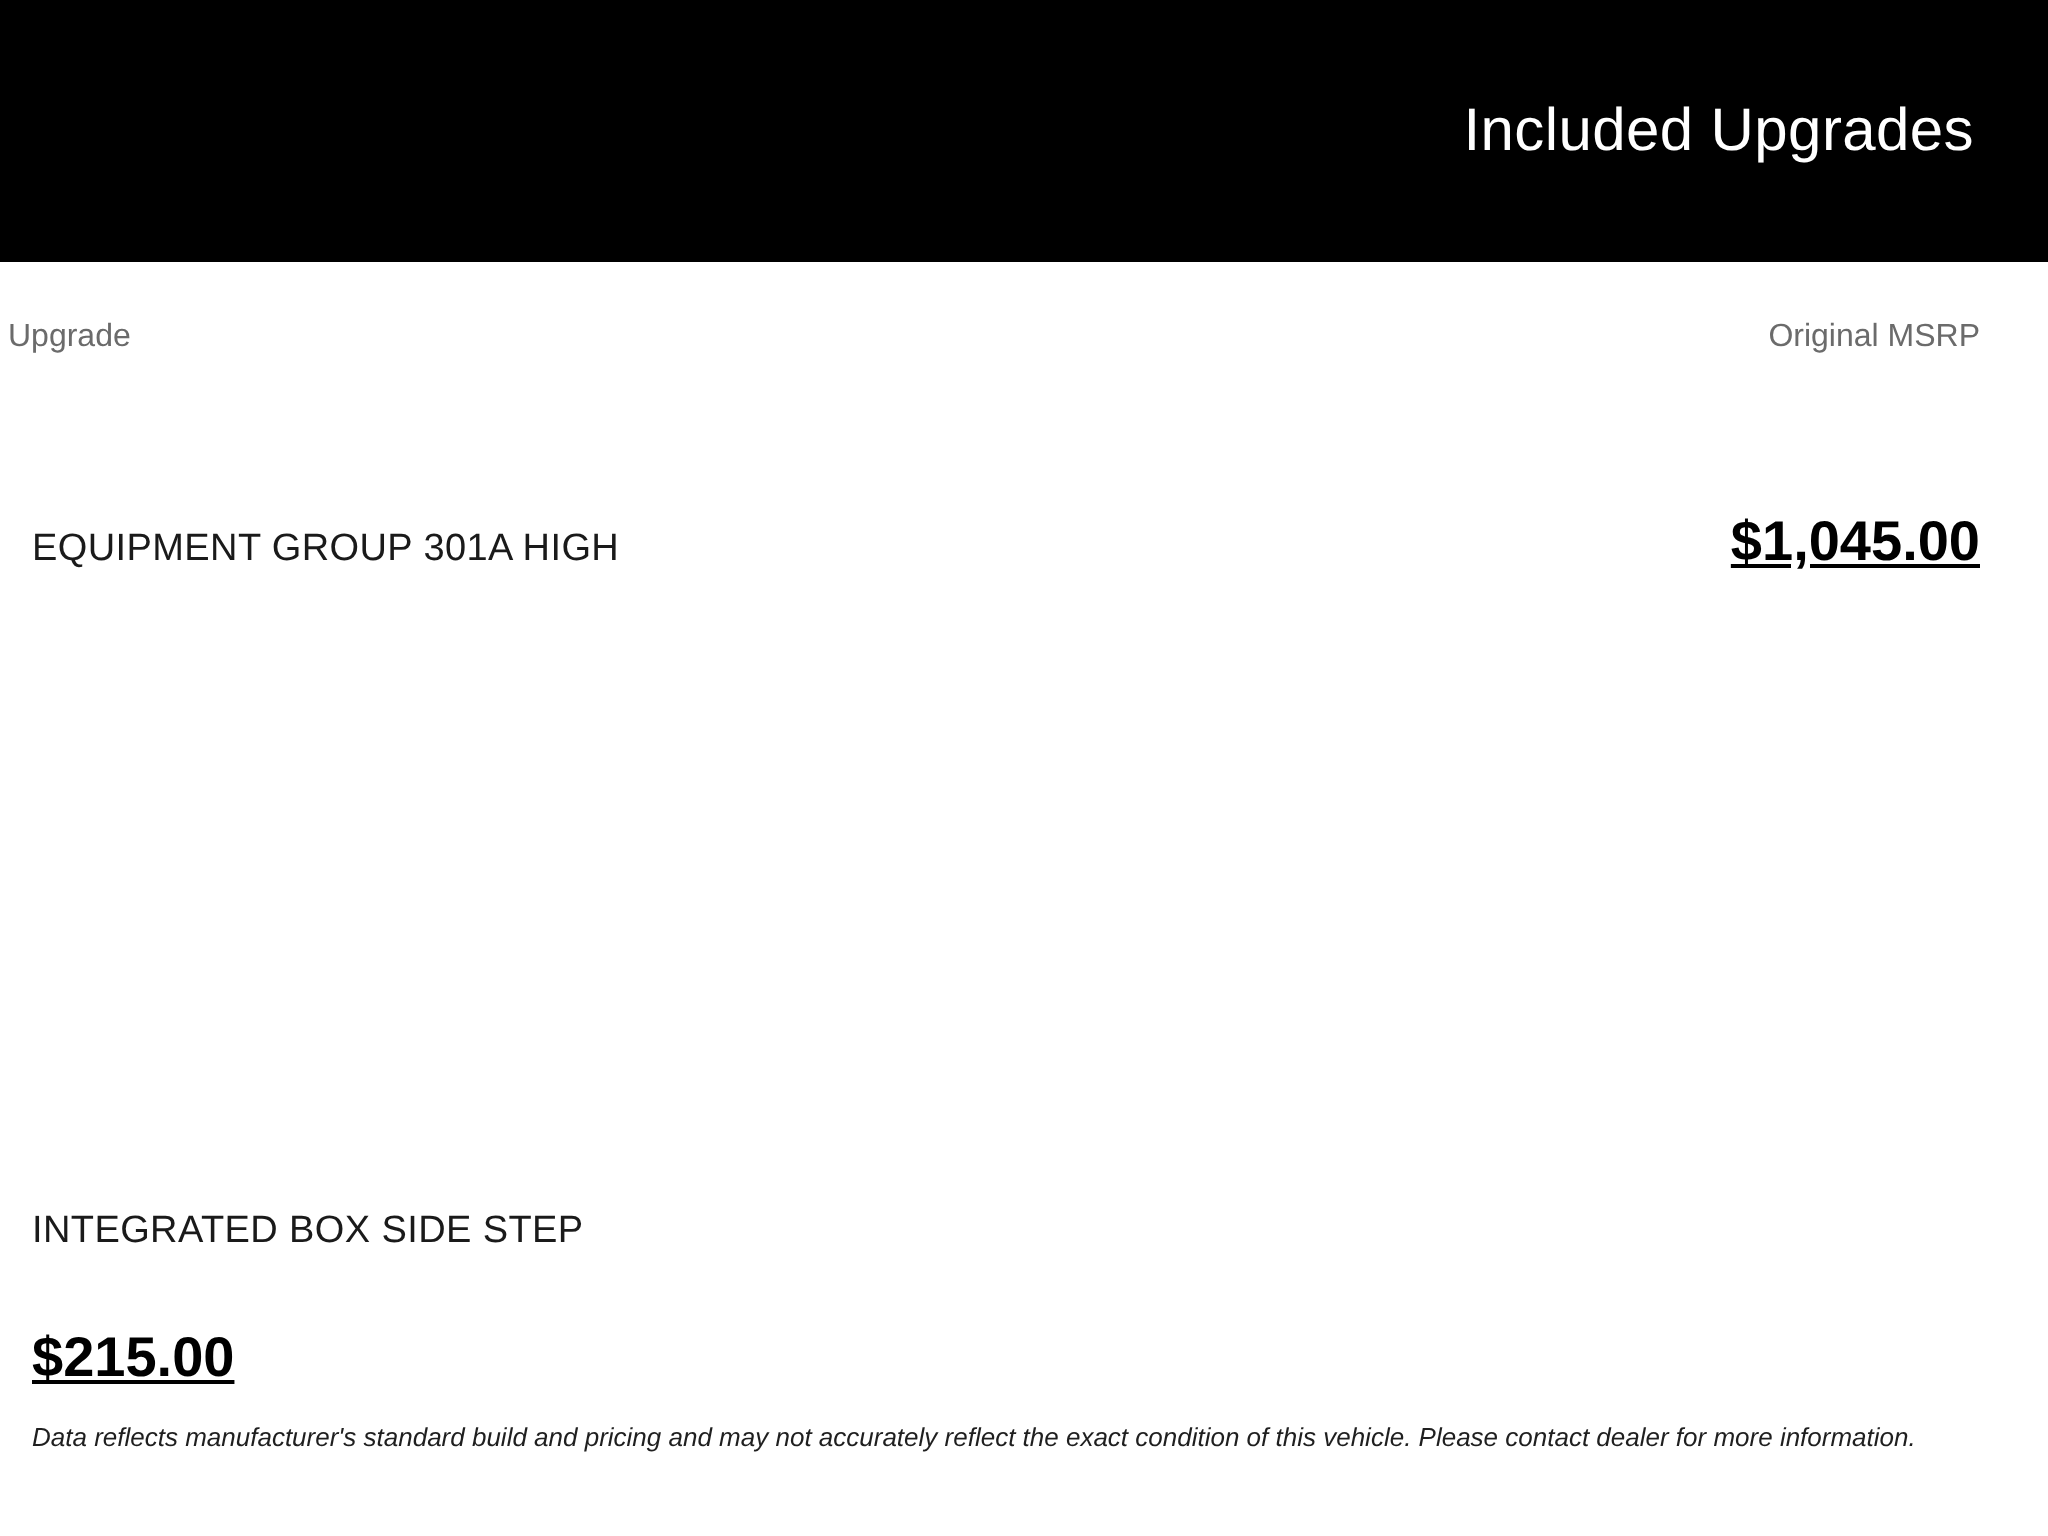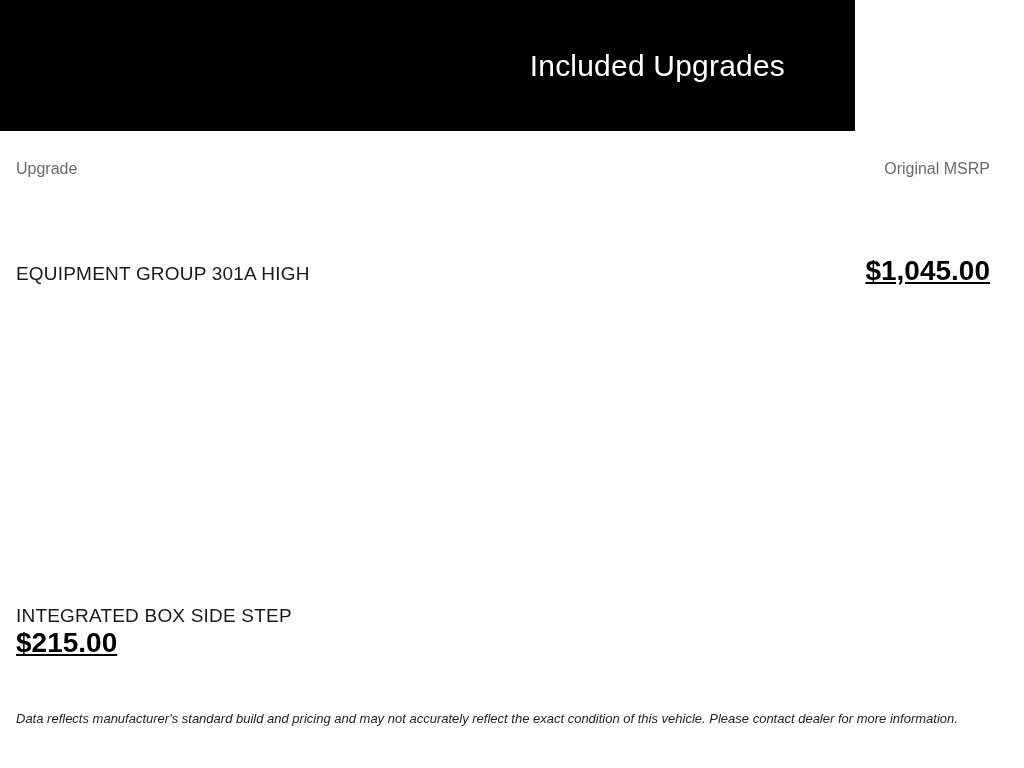--- a/index.html
+++ b/index.html
@@ -11,52 +11,53 @@
   }
   .page {
     position: relative;
     width: 1024px;
     height: 768px;
     background: #ffffff;
   }
   .header {
     position: absolute;
     top: 0; left: 0;
-    width: 855px;
+    width: 1024px;
     height: 131px;
     background: #000000;
     display: flex;
     align-items: center;
     justify-content: flex-end;
-    padding-right: 70px;
+    padding-right: 37px;
   }
   .header-title {
     color: #ffffff;
     font-size: 30px;
     font-weight: 400;
     letter-spacing: 0.2px;
   }
   .col-headers {
     position: absolute;
     top: 160px;
-    left: 16px;
+    left: 4px;
     right: 34px;
     display: flex;
     justify-content: space-between;
     align-items: baseline;
     font-size: 16px;
     color: #6b6b6b;
   }
   .upgrade-row {
     position: absolute;
     left: 16px;
     right: 34px;
     display: flex;
     justify-content: space-between;
     align-items: baseline;
+    gap: 36px;
   }
   .row-1 { top: 255px; }
   .row-2 { top: 431px; }
   .row-3 { top: 605px; flex-direction: column; }
   .upgrade-name {
     font-size: 19px;
     color: #1a1a1a;
     letter-spacing: 0.2px;
   }
   .upgrade-price {

